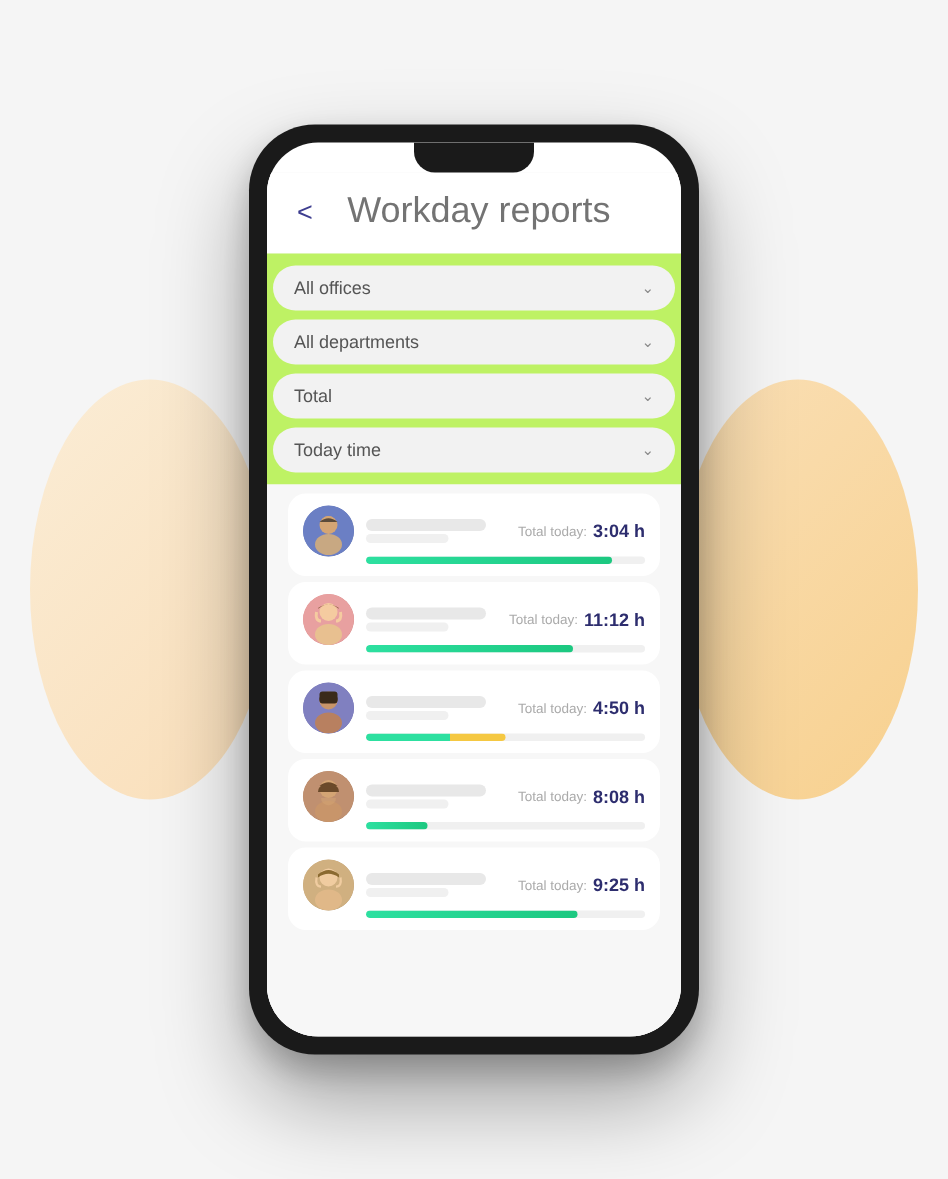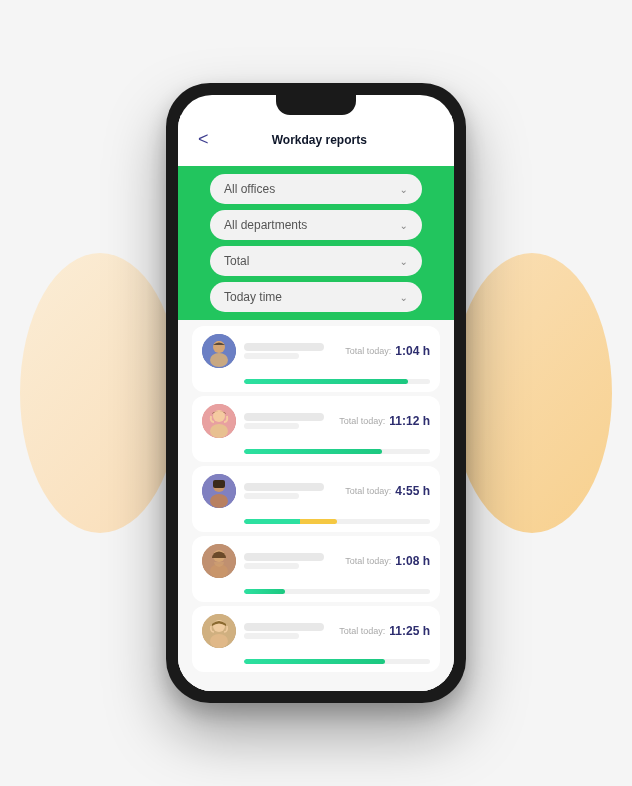--- a/index.html
+++ b/index.html
@@ -97,31 +97,31 @@
 
     .back-btn {
       color: #3d3d8f;
       font-size: 18px;
       cursor: pointer;
       padding: 2px 4px;
       font-weight: 300;
     }
 
     .header-title {
-      font-size: 12px;
-      font-weight: 700;
-      color: #0f172a;
+      font-size: 24px;
+      font-weight: 400;
+      color: #737373;
       flex: 1;
       text-align: center;
       padding-right: 20px;
     }
 
     .filters-section {
-      background: #22c55e;
-      padding: 8px 32px;
+      background: #bef264;
+      padding: 8px 4px;
       display: flex;
       flex-direction: column;
       gap: 6px;
     }
 
     .filter-dropdown {
       background: #f2f2f2;
       border-radius: 20px;
       padding: 8px 14px;
       display: flex;
@@ -150,21 +150,21 @@
       flex-direction: column;
       gap: 4px;
     }
 
     .employee-card {
       background: #ffffff;
       border-radius: 12px;
       padding: 8px 10px;
       display: flex;
       flex-direction: column;
-      gap: 11px;
+      gap: 0;
     }
 
     .employee-top {
       display: flex;
       align-items: center;
       gap: 8px;
     }
 
     .avatar {
       width: 34px;
@@ -304,21 +304,21 @@
                     <path d="M11 11 Q17 6 23 11" fill="#5a4a3a"></path>
                   </svg>
                 </div>
               </div>
               <div class="employee-info">
                 <div class="name-bar"></div>
                 <div class="role-bar"></div>
               </div>
               <div class="time-info">
                 <span class="total-label">Total today:</span>
-                <span class="time-value">1:04 h</span>
+                <span class="time-value">3:04 h</span>
               </div>
             </div>
             <div class="progress-bar-container">
               <div class="progress-bar-fill green" style="width:88%"></div>
             </div>
           </div>
 
           <div class="employee-card">
             <div class="employee-top">
               <div class="avatar avatar-2">
@@ -359,21 +359,21 @@
                     <path d="M11 11 L23 11" stroke="#3a2a1a" stroke-width="2"></path>
                   </svg>
                 </div>
               </div>
               <div class="employee-info">
                 <div class="name-bar"></div>
                 <div class="role-bar"></div>
               </div>
               <div class="time-info">
                 <span class="total-label">Total today:</span>
-                <span class="time-value">4:55 h</span>
+                <span class="time-value">4:50 h</span>
               </div>
             </div>
             <div class="progress-bar-container">
               <div class="progress-bar-fill" style="width:50%; background: linear-gradient(90deg, #2de0a0 60%, #f5c842 60%);"></div>
             </div>
           </div>
 
           <div class="employee-card">
             <div class="employee-top">
               <div class="avatar avatar-4">
@@ -387,21 +387,21 @@
                     <path d="M12 18 Q12 22 17 23 Q22 22 22 18" fill="#d4a574" opacity="0.5"></path>
                   </svg>
                 </div>
               </div>
               <div class="employee-info">
                 <div class="name-bar"></div>
                 <div class="role-bar"></div>
               </div>
               <div class="time-info">
                 <span class="total-label">Total today:</span>
-                <span class="time-value">1:08 h</span>
+                <span class="time-value">8:08 h</span>
               </div>
             </div>
             <div class="progress-bar-container">
               <div class="progress-bar-fill green-short2" style="width:22%"></div>
             </div>
           </div>
 
           <div class="employee-card">
             <div class="employee-top">
               <div class="avatar avatar-5">
@@ -415,21 +415,21 @@
                     <path d="M25 12 Q26 18 22 18" fill="none" stroke="#f0cca0" stroke-width="1.5"></path>
                   </svg>
                 </div>
               </div>
               <div class="employee-info">
                 <div class="name-bar"></div>
                 <div class="role-bar"></div>
               </div>
               <div class="time-info">
                 <span class="total-label">Total today:</span>
-                <span class="time-value">11:25 h</span>
+                <span class="time-value">9:25 h</span>
               </div>
             </div>
             <div class="progress-bar-container">
               <div class="progress-bar-fill green-partial" style="width:76%"></div>
             </div>
           </div>
 
         </div>
       </div>
     </div>

